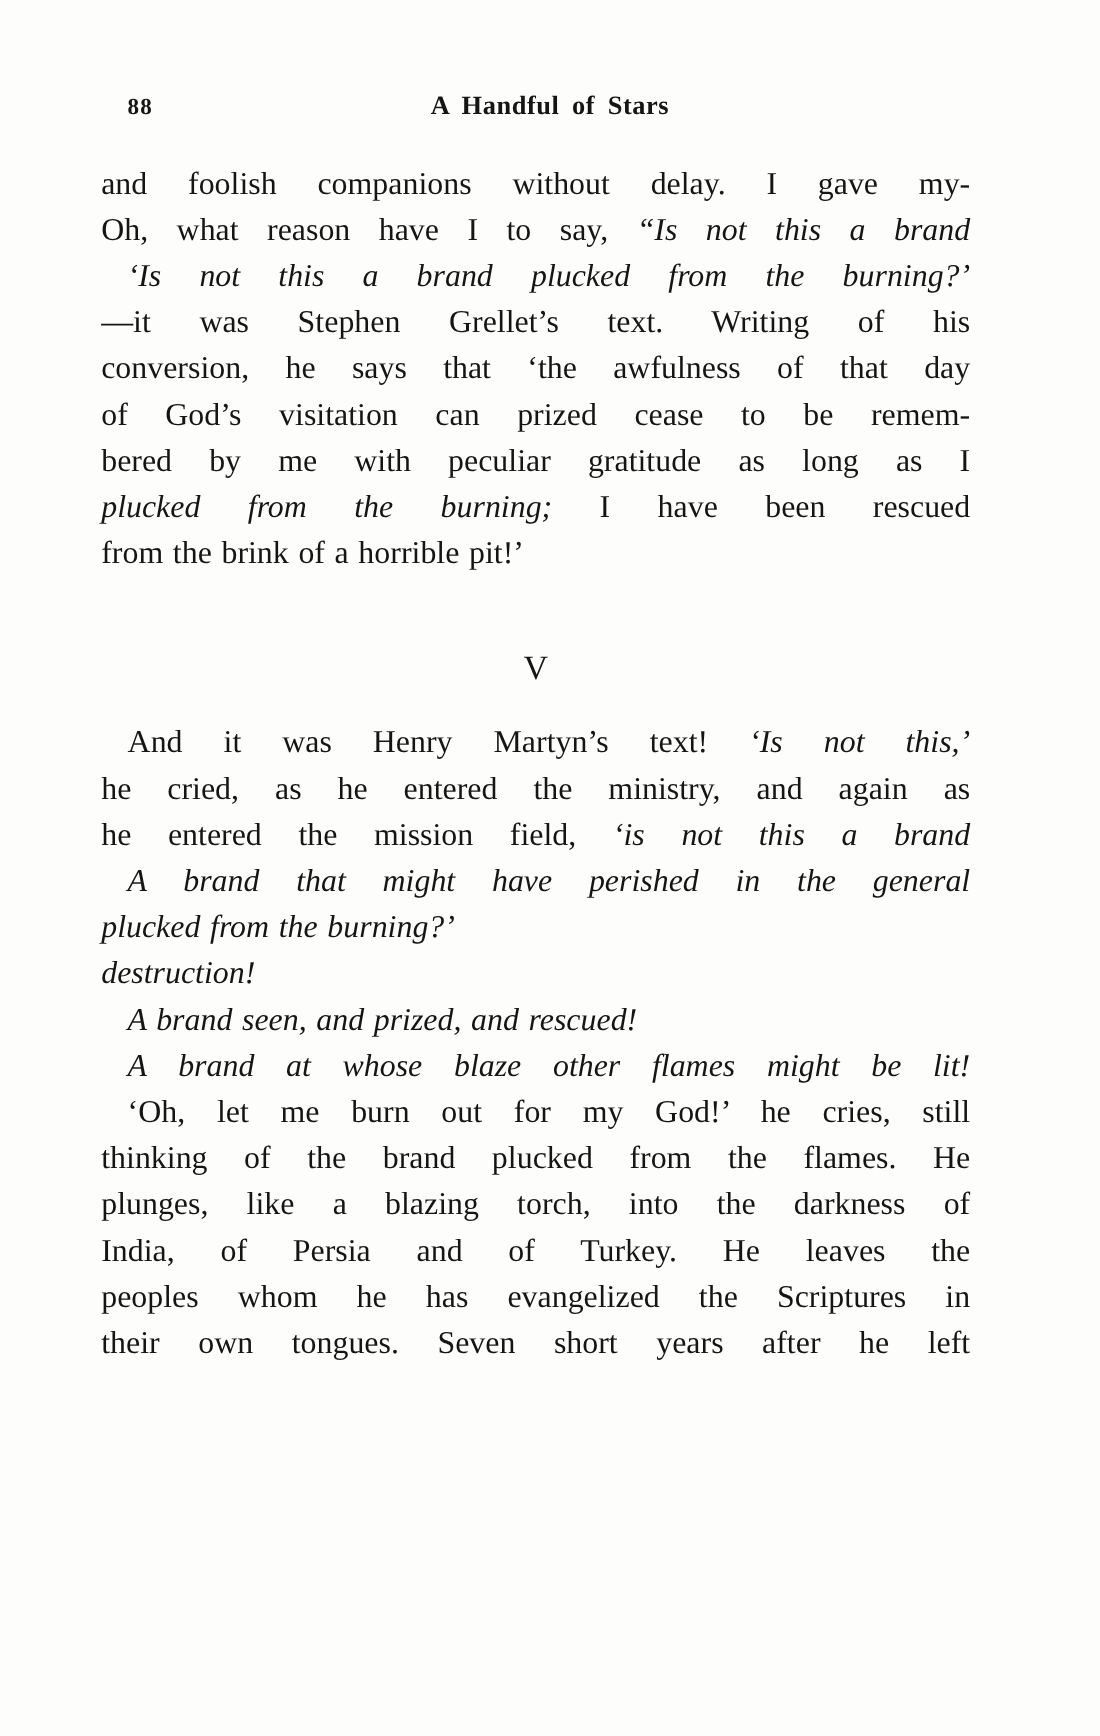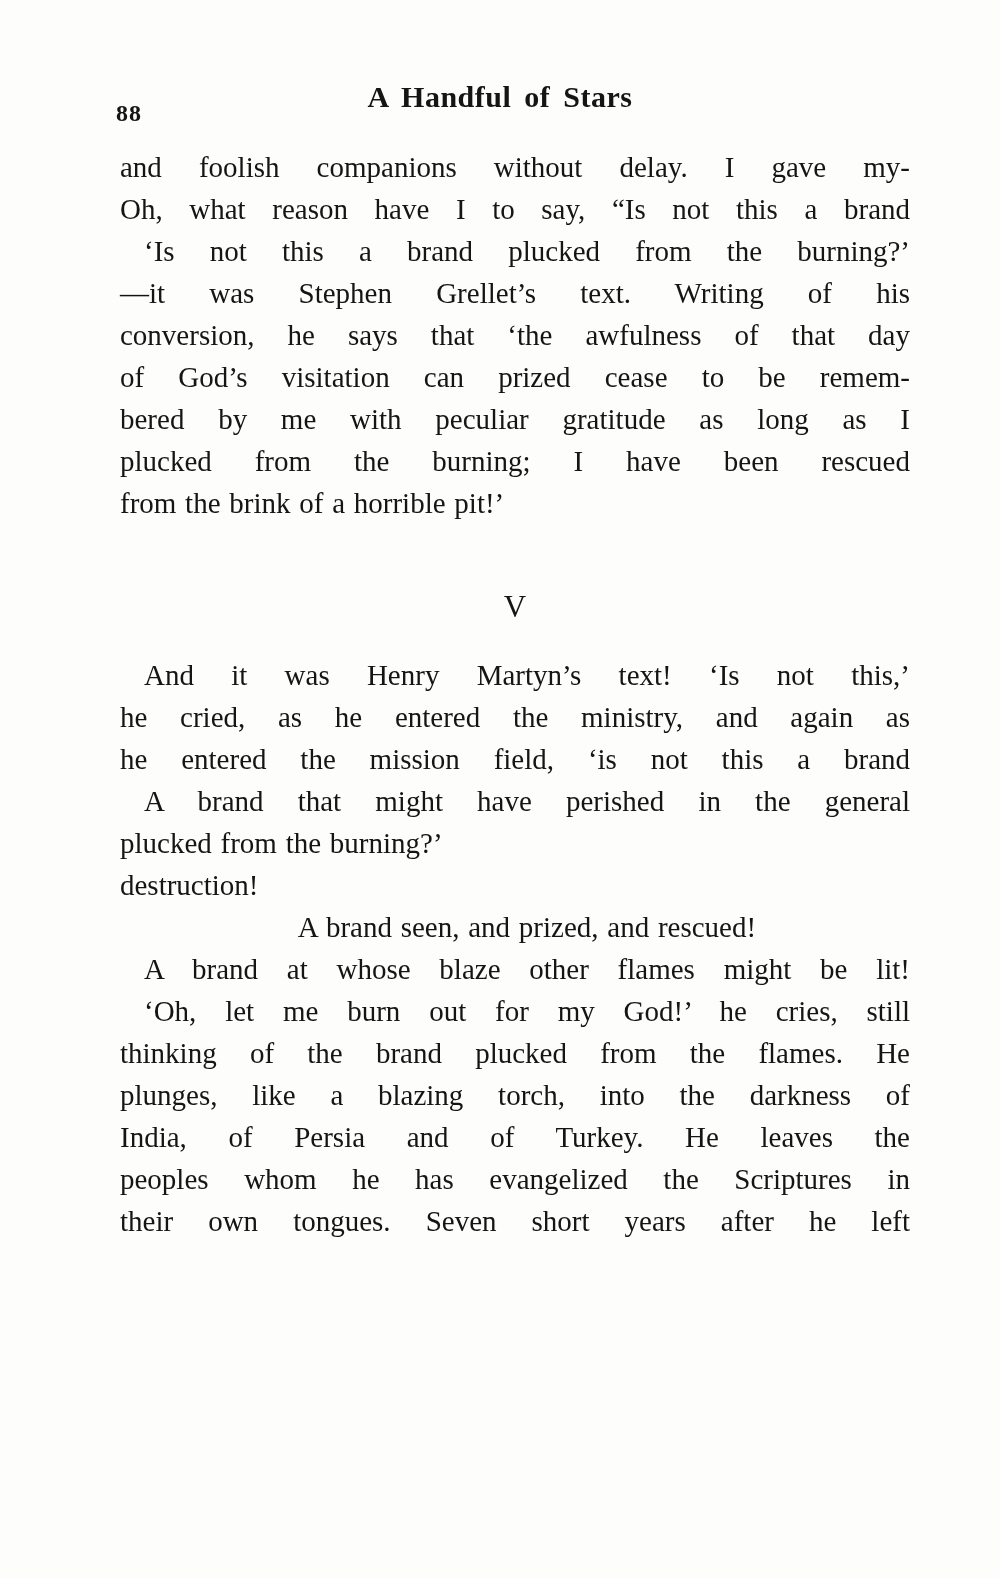--- a/index.html
+++ b/index.html
@@ -15,56 +15,56 @@
   .header {
     position: absolute;
     top: 80px;
     left: 0;
     width: 100%;
     height: 36px;
   }
   .pagenum {
     position: absolute;
     left: 116px;
-    top: 16px;
-    font-size: 24px;
+    top: 0;
+    font-size: 21px;
     font-weight: bold;
     line-height: 34px;
     letter-spacing: 1px;
     text-align: right;
   }
   .title {
     display: block;
     text-align: center;
-    font-size: 30px;
+    font-size: 24px;
     font-weight: bold;
     line-height: 34px;
     letter-spacing: 0.5px;
     word-spacing: 5px;
   }
   .textbody {
     position: absolute;
-    left: 120px;
+    left: 92px;
     top: 146px;
     width: 790px;
   }
   .line {
     height: 42px;
     line-height: 42px;
     font-size: 29px;
     word-spacing: 1.5px;
     white-space: nowrap;
   }
   .line.just {
     white-space: normal;
     text-align: justify;
     text-align-last: justify;
   }
-  .line.indent { padding-left: 24px; text-align: center; }
-  .it { }
+  .line.indent { padding-left: 24px; }
+  .it { font-style: italic; }
   .heading {
     height: 42px;
     line-height: 42px;
     font-size: 31px;
     text-align: center;
     margin-top: 62px;
     margin-bottom: 26px;
   }
 </style>
 </head>

